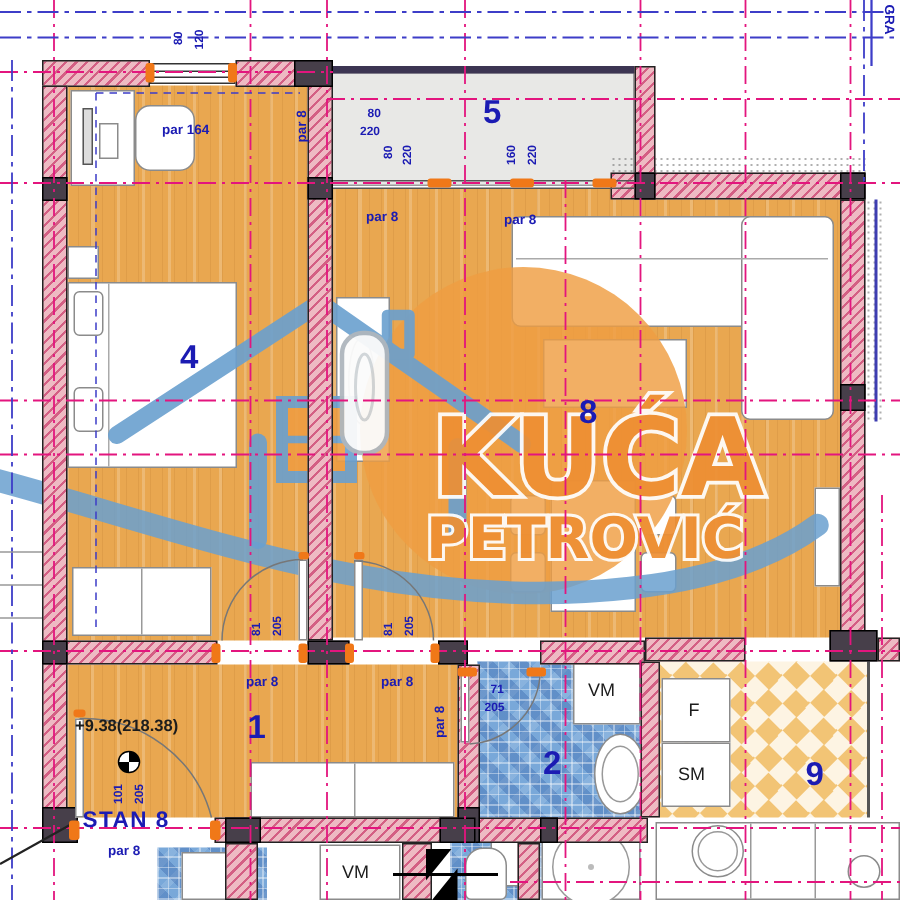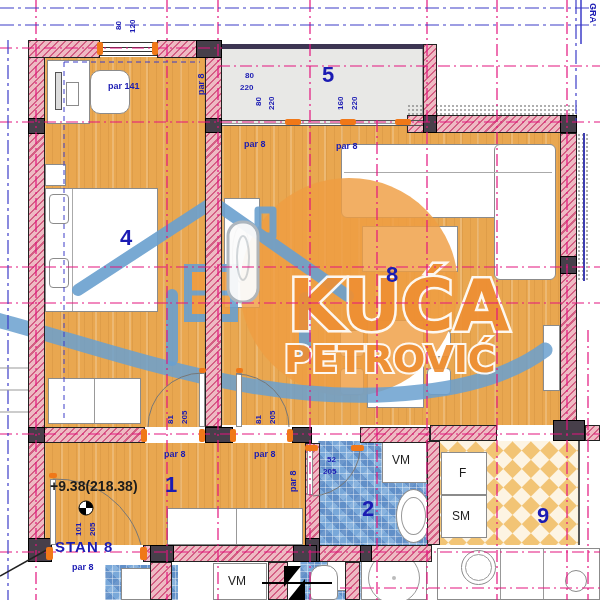--- a/index.html
+++ b/index.html
@@ -35,21 +35,21 @@
   .furn{background:#fff;border:1px solid #8b8b8b;}
   .round{border-radius:50%;}
   
   .omark{background:#f07818;border-radius:2px;}
   .lbl{position:absolute;color:#1b1bb3;font-weight:bold;white-space:nowrap;}
   .blk{color:#1c1c1c;}
   .big{font-size:22px;}
   .mid{font-size:15px;letter-spacing:1px;}
   .dim{font-size:8px;}
   .sm9{font-size:9px;}
-  .fs11{font-size:14px;}
+  .fs11{font-size:11px;}
   .fs12{font-size:12px;font-weight:normal;}
   .vtext{transform-origin:left top;transform:rotate(-90deg);}
   .vtext-cw{transform-origin:left top;transform:rotate(90deg);}
   svg{position:absolute;left:0;top:0;pointer-events:none;}
 </style>
 </head>
 <body>
 
 <div id="plan">
 
@@ -267,42 +267,42 @@
   <div class="abs omark" style="left:140px;top:547px;width:7px;height:13px;z-index:25;"></div>
   <div class="abs omark" style="left:49px;top:473px;width:8px;height:5px;z-index:25;"></div>
 
   <div class="lbl big" style="left:120px;top:225px;z-index:30;">4</div>
   <div class="lbl big" style="left:322px;top:62px;z-index:30;">5</div>
   <div class="lbl big" style="left:386px;top:262px;z-index:30;">8</div>
   <div class="lbl big" style="left:165px;top:472px;z-index:30;">1</div>
   <div class="lbl big" style="left:362px;top:496px;z-index:30;">2</div>
   <div class="lbl big" style="left:537px;top:503px;z-index:30;">9</div>
 
-  <div class="lbl sm9" style="left:108px;top:81px;z-index:30;">par 141</div>
+  <div class="lbl sm9" style="left:108px;top:81px;z-index:30;">par 164</div>
   <div class="lbl sm9" style="left:244px;top:139px;z-index:30;">par 8</div>
   <div class="lbl sm9" style="left:336px;top:141px;z-index:30;">par 8</div>
   <div class="lbl sm9 vtext" style="left:196px;top:95px;z-index:30;">par 8</div>
   <div class="lbl sm9" style="left:164px;top:449px;z-index:30;">par 8</div>
   <div class="lbl sm9" style="left:254px;top:449px;z-index:30;">par 8</div>
   <div class="lbl sm9 vtext" style="left:288px;top:492px;z-index:30;">par 8</div>
   <div class="lbl sm9" style="left:72px;top:562px;z-index:30;">par 8</div>
 
   <div class="lbl dim vtext" style="left:114px;top:30px;z-index:30;">80</div>
   <div class="lbl dim vtext" style="left:128px;top:33px;z-index:30;">120</div>
   <div class="lbl dim" style="left:245px;top:71px;z-index:30;">80</div>
   <div class="lbl dim" style="left:240px;top:83px;z-index:30;">220</div>
   <div class="lbl dim vtext" style="left:254px;top:106px;z-index:30;">80</div>
   <div class="lbl dim vtext" style="left:267px;top:110px;z-index:30;">220</div>
   <div class="lbl dim vtext" style="left:336px;top:110px;z-index:30;">160</div>
   <div class="lbl dim vtext" style="left:350px;top:110px;z-index:30;">220</div>
   <div class="lbl dim vtext" style="left:166px;top:424px;z-index:30;">81</div>
   <div class="lbl dim vtext" style="left:180px;top:424px;z-index:30;">205</div>
   <div class="lbl dim vtext" style="left:254px;top:424px;z-index:30;">81</div>
   <div class="lbl dim vtext" style="left:268px;top:424px;z-index:30;">205</div>
-  <div class="lbl dim" style="left:327px;top:455px;z-index:30;">52</div>
+  <div class="lbl dim" style="left:327px;top:455px;z-index:30;">71</div>
   <div class="lbl dim" style="left:323px;top:467px;z-index:30;">205</div>
   <div class="lbl dim vtext" style="left:74px;top:536px;z-index:30;">101</div>
   <div class="lbl dim vtext" style="left:88px;top:536px;z-index:30;">205</div>
 
   <div class="lbl fs11 blk" style="left:50px;top:478px;z-index:30;">+9.38(218.38)</div>
   <div class="lbl mid" style="left:55px;top:538px;z-index:30;">STAN 8</div>
 
   <div class="lbl fs12 blk" style="left:392px;top:453px;z-index:30;">VM</div>
   <div class="lbl fs12 blk" style="left:228px;top:574px;z-index:30;">VM</div>
   <div class="lbl fs12 blk" style="left:459px;top:466px;z-index:30;">F</div>

